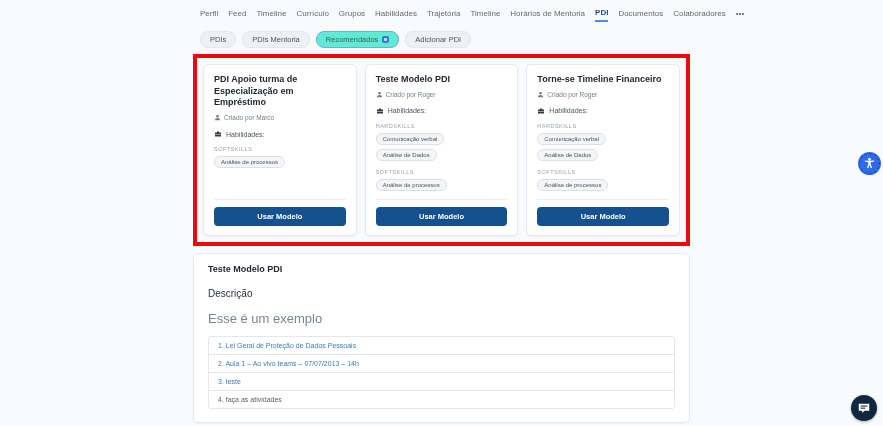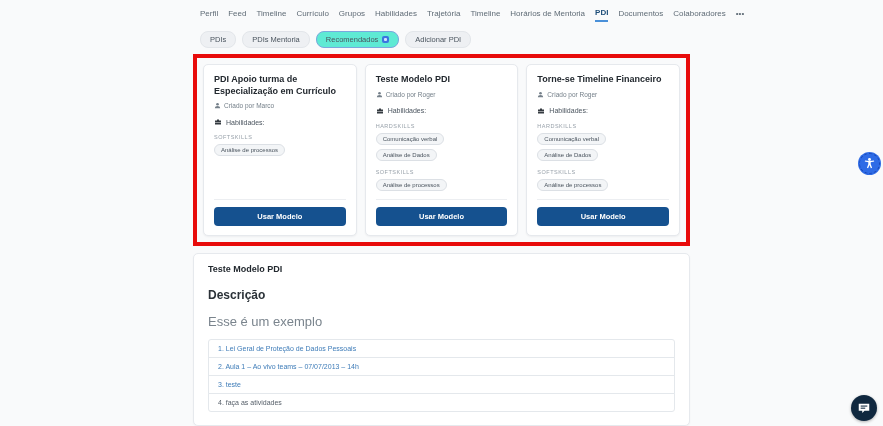--- a/index.html
+++ b/index.html
@@ -38,21 +38,21 @@
   .tag { font-size:6px; color:#4a545e; background:#f3f5f7; border:1px solid #dce0e5; border-radius:8px; padding:2px 6px; white-space:nowrap; }
   .card-footer { margin-top:auto; }
   .divider { border-top:1px solid #eceef1; margin-top:8px; }
   .use-btn { margin-top:7px; width:100%; background:#15518f; color:#fff; border:none; border-radius:4px;
              font-size:7.5px; font-weight:bold; padding:5px 0; cursor:pointer; }
 
   
   .detail-card { margin-top:7px; background:#fff; border:1px solid #e6e9ed; border-radius:5px;
                  padding:10px 14px 13px; box-sizing:border-box; box-shadow:0 1px 2px rgba(16,24,40,.04); }
   .detail-title { font-size:9px; font-weight:bold; color:#23292f; }
-  .detail-sub { font-size:12px; font-weight:bold; color:#2b3238; margin-top:14px; }
+  .detail-sub { font-size:10px; font-weight:normal; color:#2b3238; margin-top:14px; }
   .detail-desc { font-size:13px; color:#7a848d; margin-top:12px; }
   .task-list { margin-top:10px; }
   .task { border:1px solid #e4e8ec; padding:5px 9px; font-size:7px; margin-top:-1px; background:#fff; cursor:pointer; }
   .task:first-child { border-radius:3px 3px 0 0; margin-top:0; }
   .task:last-child { border-radius:0 0 3px 3px; }
   .task.link { color:#3e7cb8; }
   .task.plain { color:#57606a; }
 
   
   .fab-access { position:absolute; right:2px; top:152px; width:23px; height:23px; border-radius:50%;
@@ -96,21 +96,21 @@
         <span class="badge-icon"></span>
       </button>
       <button class="tab-btn">
         <span>Adicionar PDI</span>
       </button>
     </div>
 
     <div class="highlight-box">
 
       <div class="card">
-        <div class="card-title">PDI Apoio turma de Especialização em Currículo</div>
+        <div class="card-title">PDI Apoio turma de Especialização em Empréstimo</div>
         <div class="author-row">
           <svg class="icon-svg" width="7" height="7" viewBox="0 0 16 16" fill="#75808a">
               <circle cx="8" cy="5" r="3"></circle>
               <path d="M2 14c0-3.3 2.7-5 6-5s6 1.7 6 5z"></path>
             </svg>
           <span>Criado por Marco</span>
         </div>
         <div class="skills-row">
           <svg class="icon-svg" width="8" height="8" viewBox="0 0 16 16" fill="#343a40">
               <path d="M6 3h4v2H6zM2 5h12v3H2zM2 9h12v4H2z"></path>

